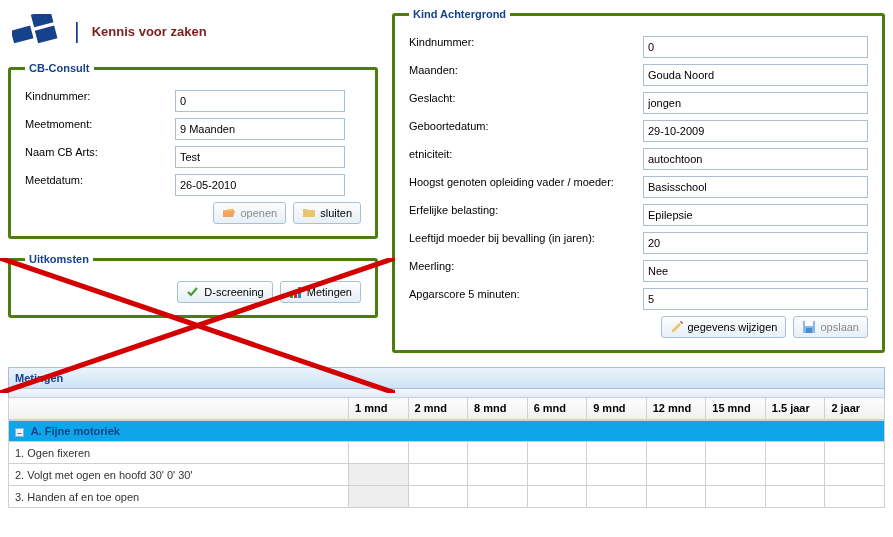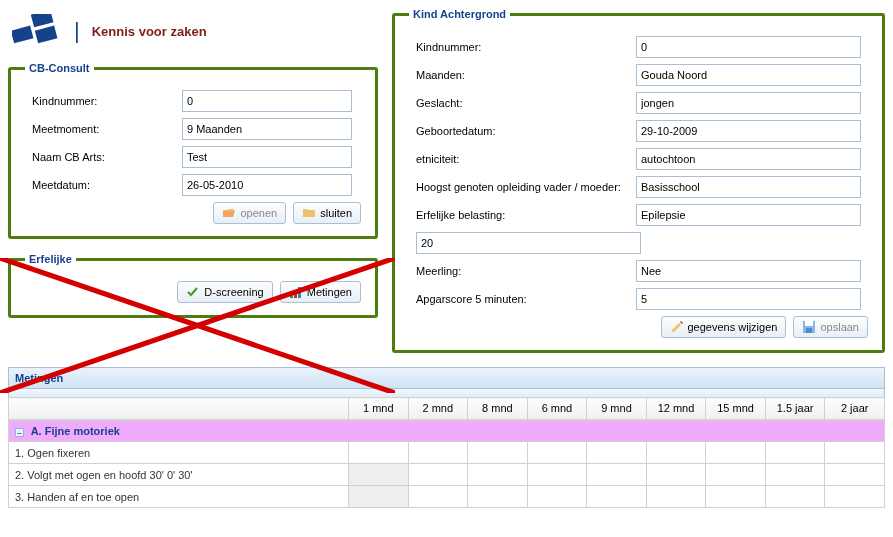--- a/index.html
+++ b/index.html
@@ -46,22 +46,22 @@
   .sep {
     color:#15428b; font-size:22px;
   }
   .tagline {
     color:#7f1d1d;
     font-size:13px;
     font-weight:bold;
   }
   .form-row {
     display:flex;
-    align-items:center;
-    margin: 6px 7px;
+    align-items:flex-start;
+    margin: 6px 0;
   }
   .form-row label {
     width: 150px;
     color:#000;
   }
   .rc-label { flex:1; color:#000; }
   input.fld {
     border:1px solid #a9bfd3;
     background:#fff;
     height:22px;
@@ -130,28 +130,28 @@
     border:1px solid #d0d0d0;
     font-size:11px;
     height:22px;
     padding:0 6px;
     text-align:left;
     overflow:hidden;
     white-space:nowrap;
   }
   table.mgrid th {
     background:linear-gradient(#fdfdfd,#f0f0f0);
-    font-weight:normal;
+    font-weight:bold;
     color:#000;
-    text-align:center;
+    text-align:left;
   }
   table.mgrid th.first { width:340px; }
   table.mgrid td.first { width:340px; }
   tr.group td {
-    background:#f0abfc;
+    background:#0ea5e9;
     color:#15428b;
     font-weight:bold;
     border-top:2px solid #d0d0d0;
   }
   .collapse-ico {
     display:inline-block;
     width:9px;height:9px;
     border:1px solid #8db2e3;
     color:#15428b;
     font-size:8px;
@@ -231,21 +231,21 @@
             <svg viewBox="0 0 14 14">
                 <path fill="#e9c46a" d="M1 3h4l1 1h7v7H1z"></path>
               </svg>
           </span>
           <span>sluiten</span>
         </button>
       </div>
     </fieldset>
 
     <fieldset class="panel">
-      <legend>Erfelijke</legend>
+      <legend>Uitkomsten</legend>
       <div class="btn-row">
         <button class="btn">
           <span class="ico">
             <svg viewBox="0 0 14 14">
                 <path fill="none" stroke="#3a9d23" stroke-width="2" d="M2 7l3 3 6-7"></path>
               </svg>
           </span>
           <span>D-screening</span>
         </button>
         <button class="btn">
@@ -288,20 +288,21 @@
         </div>
       <div class="form-row">
           <span class="rc-label">Hoogst genoten opleiding vader / moeder:</span>
           <input class="fld ro" value="Basisschool" style="">
         </div>
       <div class="form-row">
           <span class="rc-label">Erfelijke belasting:</span>
           <input class="fld ro" value="Epilepsie" style="">
         </div>
       <div class="form-row">
+          <span class="rc-label">Leeftijd moeder bij bevalling (in jaren):</span>
           <input class="fld ro" value="20" style="">
         </div>
       <div class="form-row">
           <span class="rc-label">Meerling:</span>
           <input class="fld ro" value="Nee" style="">
         </div>
       <div class="form-row">
           <span class="rc-label">Apgarscore 5 minuten:</span>
           <input class="fld ro" value="5" style="">
         </div>

